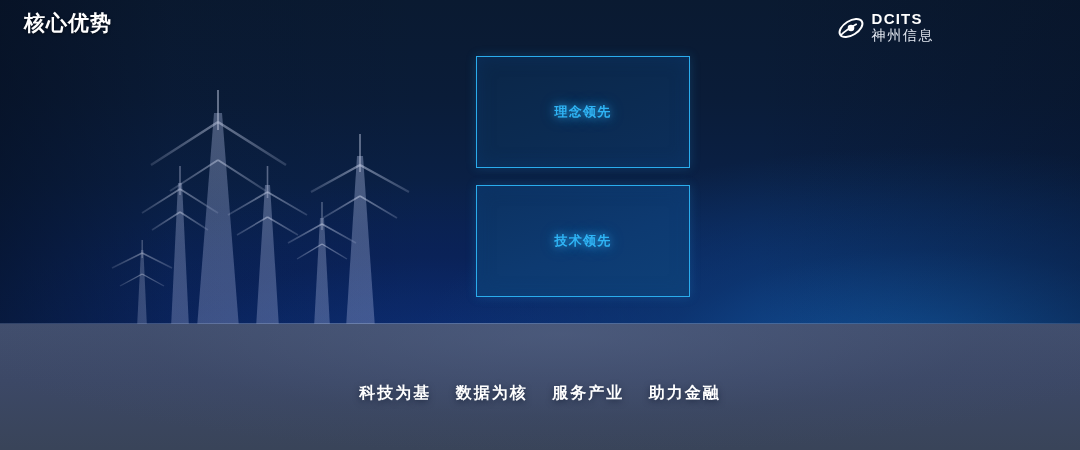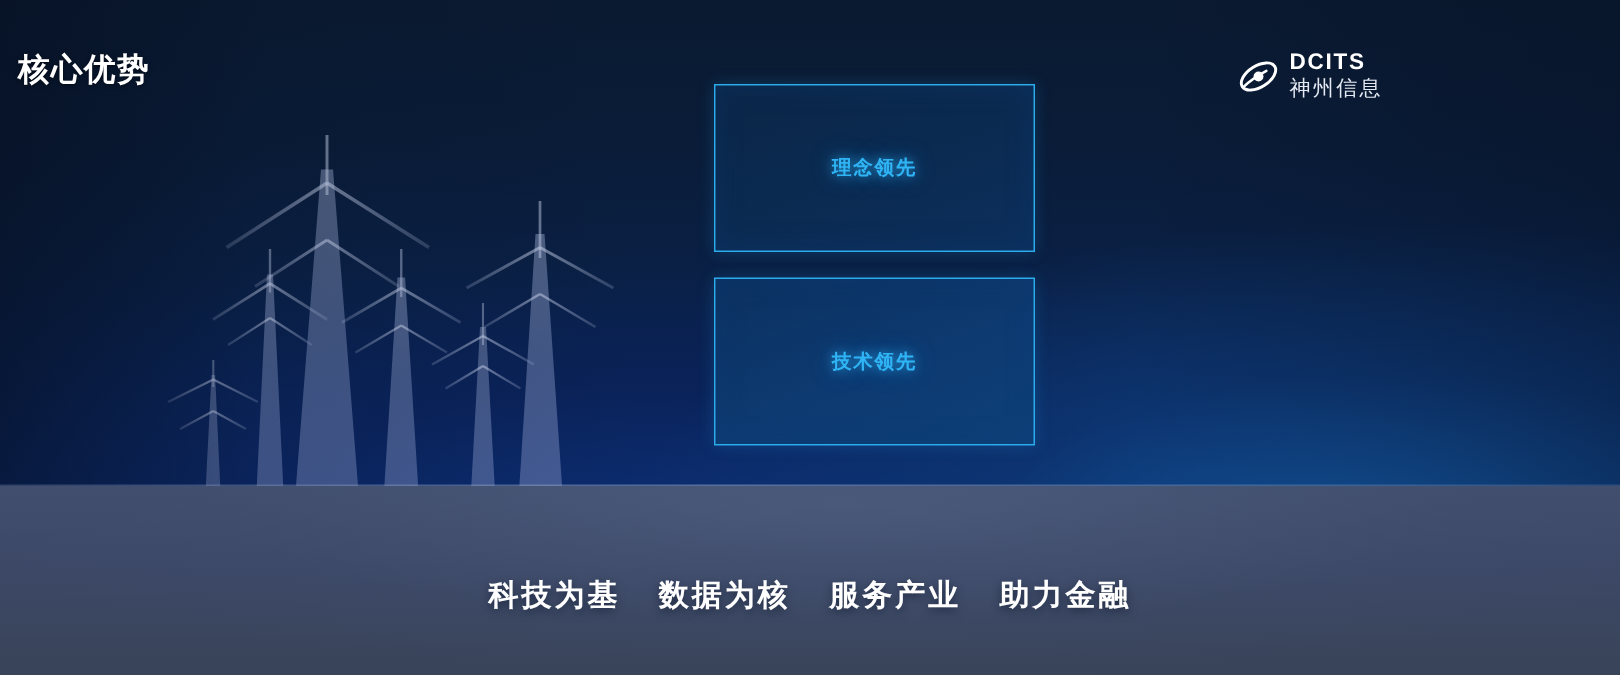--- a/index.html
+++ b/index.html
@@ -31,21 +31,21 @@
   }
   .ground-top-edge{
     position:absolute;left:0;top:323px;width:1080px;height:2px;
     background:linear-gradient(90deg,rgba(120,138,175,0.35),rgba(150,168,200,0.55) 45%,rgba(120,138,175,0.30));
   }
 
   
   .pylons{position:absolute;left:0;top:0;width:1080px;height:330px;}
 
   
-  .header{position:absolute;left:0;top:0;width:940px;height:50px;margin-top:23px;}
+  .header{position:absolute;left:12px;top:0;width:940px;height:50px;}
   .page-title{
     position:absolute;left:12px;top:9px;
     font-size:21px;font-weight:bold;color:#ffffff;letter-spacing:1px;
     text-shadow:0 1px 3px rgba(0,0,0,0.55);
   }
   .logo{position:absolute;right:18px;top:8px;height:34px;display:flex;align-items:flex-end;gap:6px;}
   .logo-mark{width:30px;height:28px;flex:none;}
   .logo-text{display:flex;flex-direction:column;justify-content:center;line-height:1;}
   .logo-en{font-size:15px;font-weight:bold;color:#ffffff;letter-spacing:1.2px;}
   .logo-cn{font-size:14px;color:#e4e9f2;letter-spacing:1.6px;margin-top:2px;}
@@ -64,21 +64,21 @@
   .card-3{left:0;top:129px;background:linear-gradient(160deg,#0c3160 0%,#0d3a71 55%,#0e4078 100%);}
   .card-4{left:232px;top:129px;background:linear-gradient(160deg,#0d3a72 0%,#0f4382 55%,#104a90 100%);}
   .card-label{
     font-size:13px;font-weight:bold;color:#2fb4f5;letter-spacing:1.2px;
     text-shadow:0 0 8px rgba(47,180,245,0.75),0 0 16px rgba(30,140,220,0.45);
   }
 
   
   .tagline{
     position:absolute;left:0;top:383px;width:1080px;
-    text-align:center;font-size:20px;font-weight:bold;color:#ffffff;
+    text-align:center;font-size:16px;font-weight:bold;color:#ffffff;
     letter-spacing:2px;text-shadow:0 2px 6px rgba(10,18,38,0.55);
   }
   .tagline span{margin:0 9px;}
 </style>
 </head>
 <body>
 
 <div class="slide">
 
   <div class="sky"></div>

